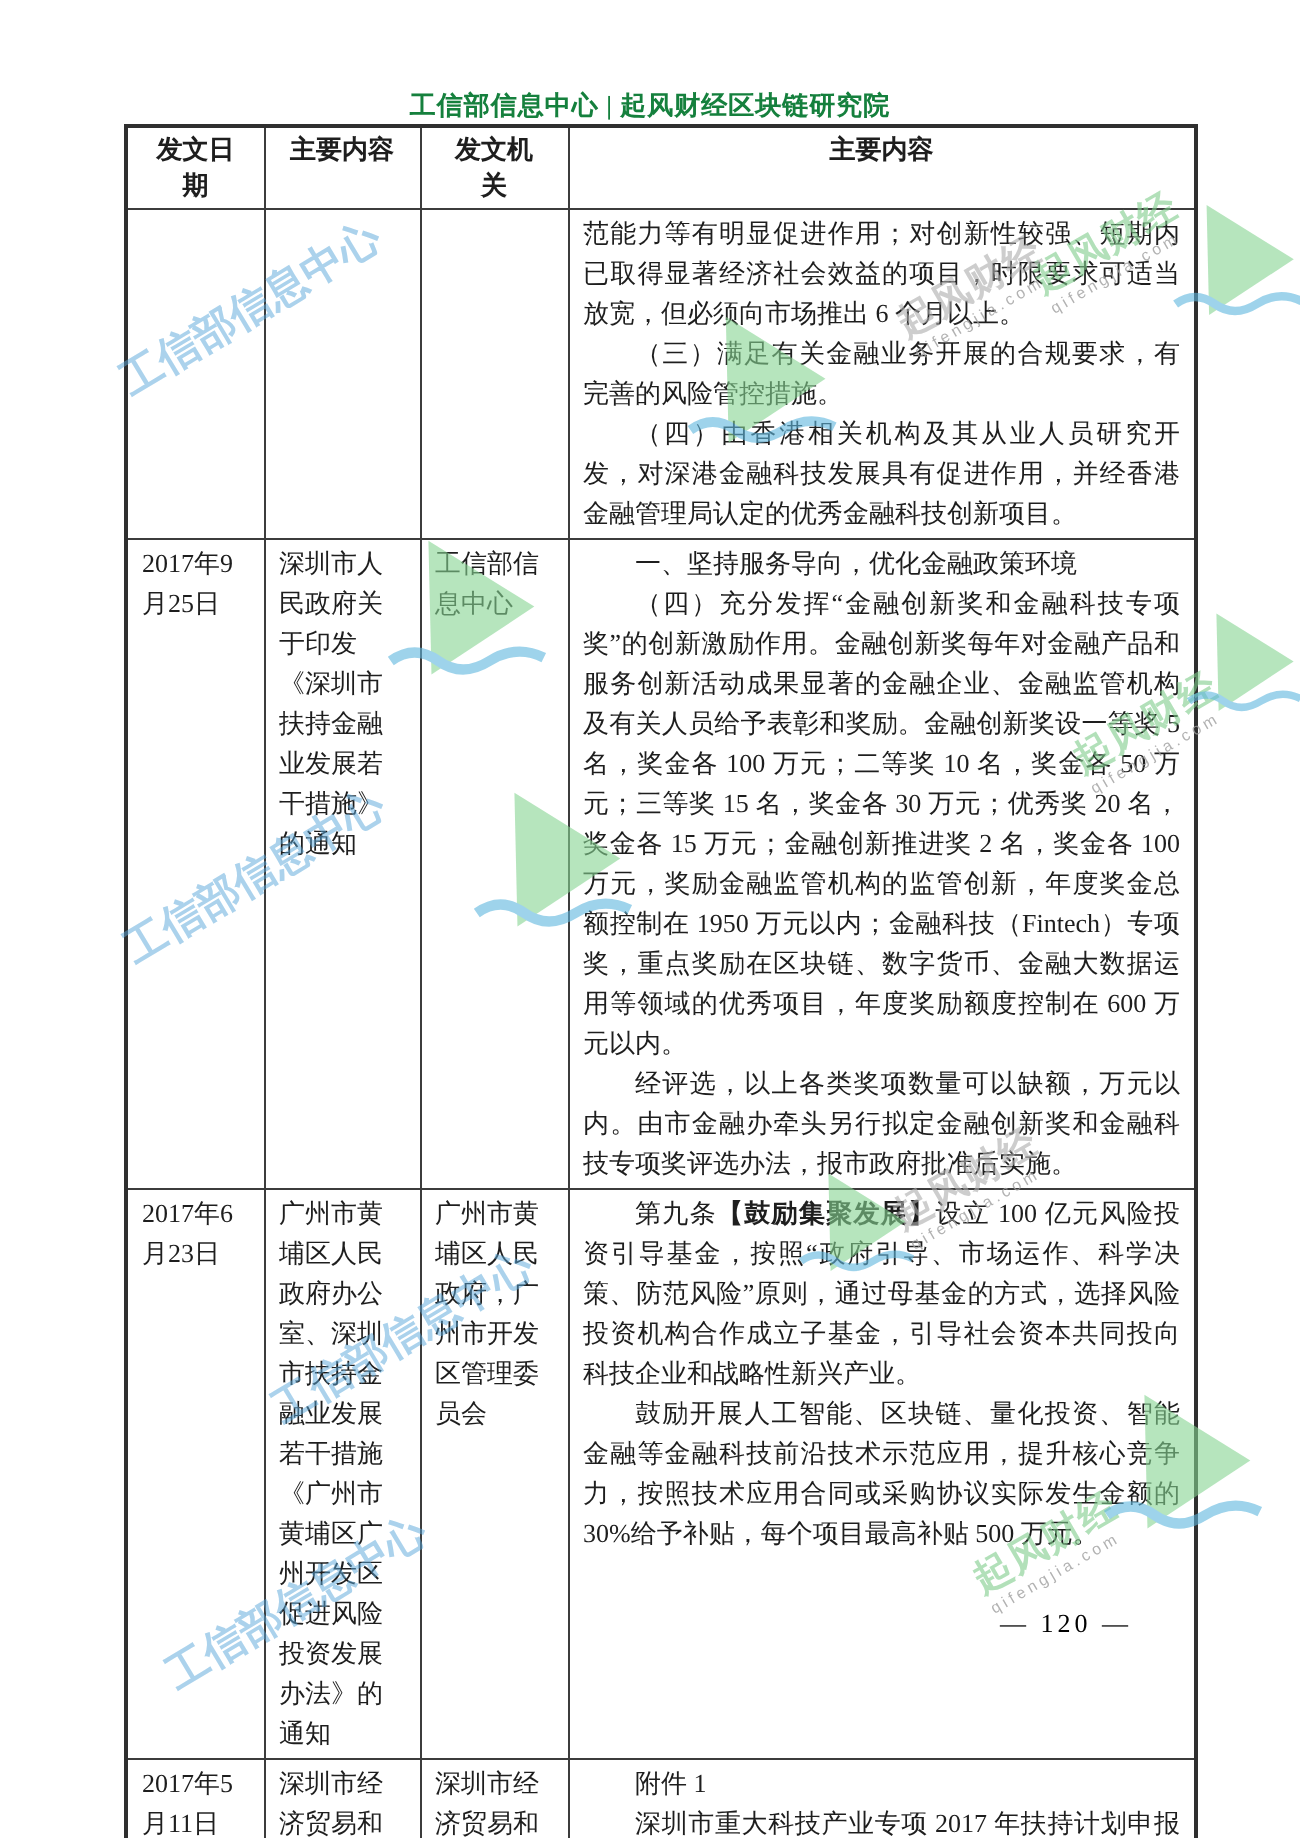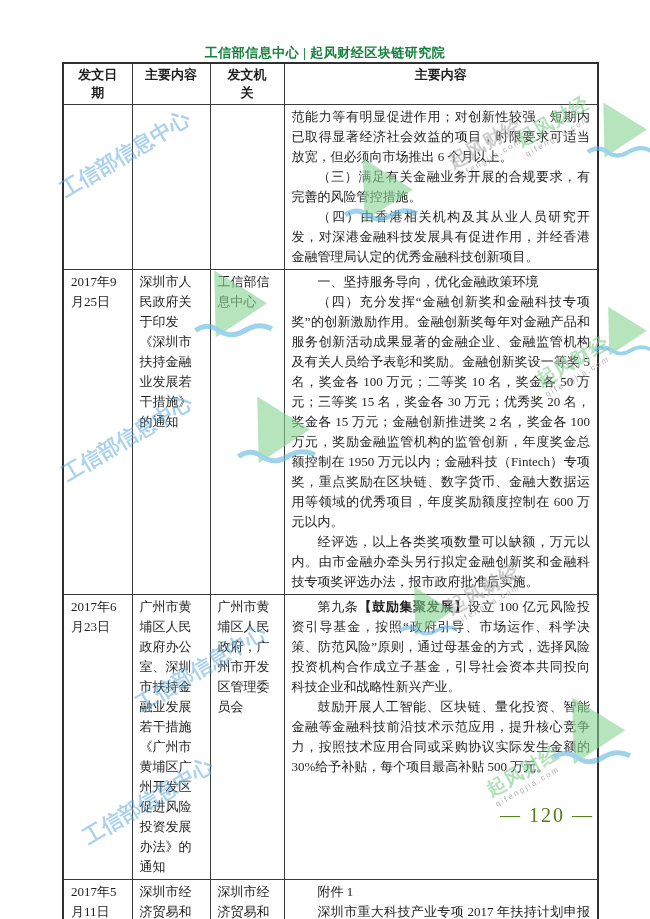--- a/index.html
+++ b/index.html
@@ -24,21 +24,21 @@
     padding:2px 7px;font-size:13px;line-height:20px;
   }
   .doc-table th{
     text-align:center;font-weight:bold;padding:2px 12px;line-height:18px;height:18px;
   }
   .doc-table p{margin:0;text-align:justify;}
   .ind{text-indent:2em;}
   .b{font-weight:bold;}
   .footer{
     position:absolute;top:804px;left:500px;
-    font-size:20px;letter-spacing:2px;color:#4d7c0f;z-index:2;
+    font-size:13px;letter-spacing:2px;color:#000000;z-index:2;
   }
   
   .wm,.wm-g,.wm-logo{position:absolute;pointer-events:none;z-index:3;}
   .wm{
     transform:rotate(-31deg);transform-origin:left center;
     font-size:21px;font-weight:bold;color:#59a7da;opacity:.5;
     white-space:nowrap;font-family:"Liberation Sans","DejaVu Sans",sans-serif;
   }
   .wm-g{
     transform:rotate(-30deg);transform-origin:left center;

